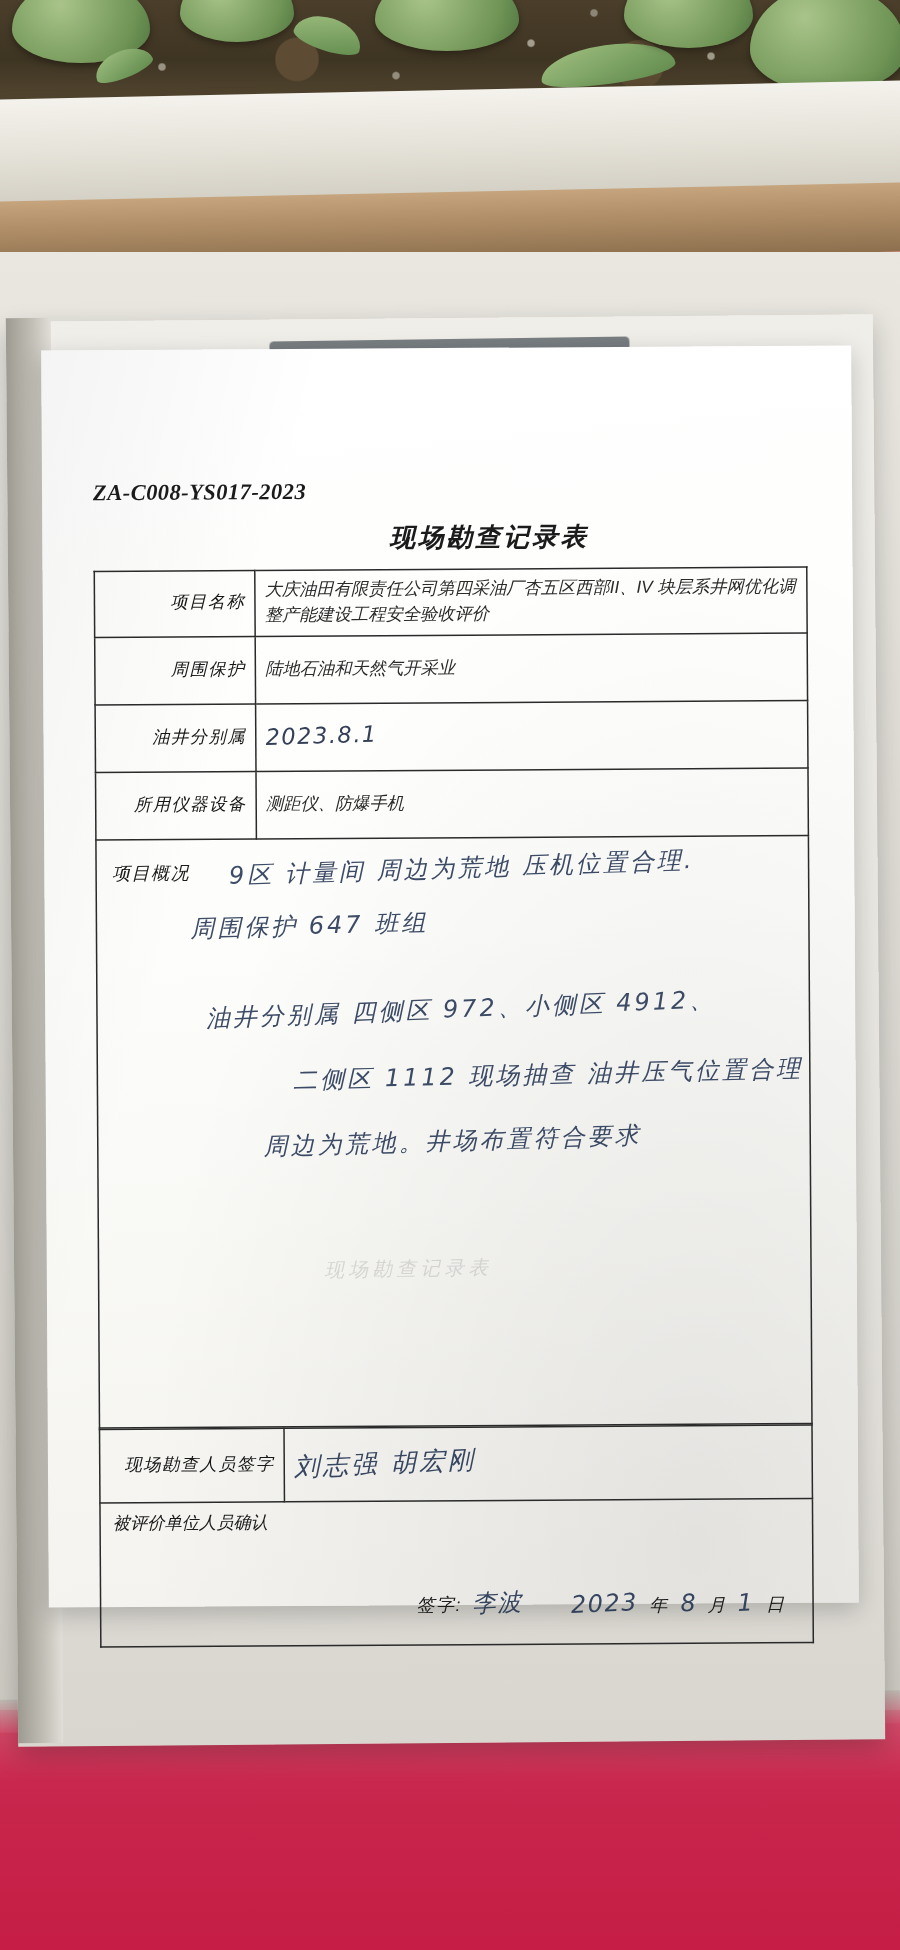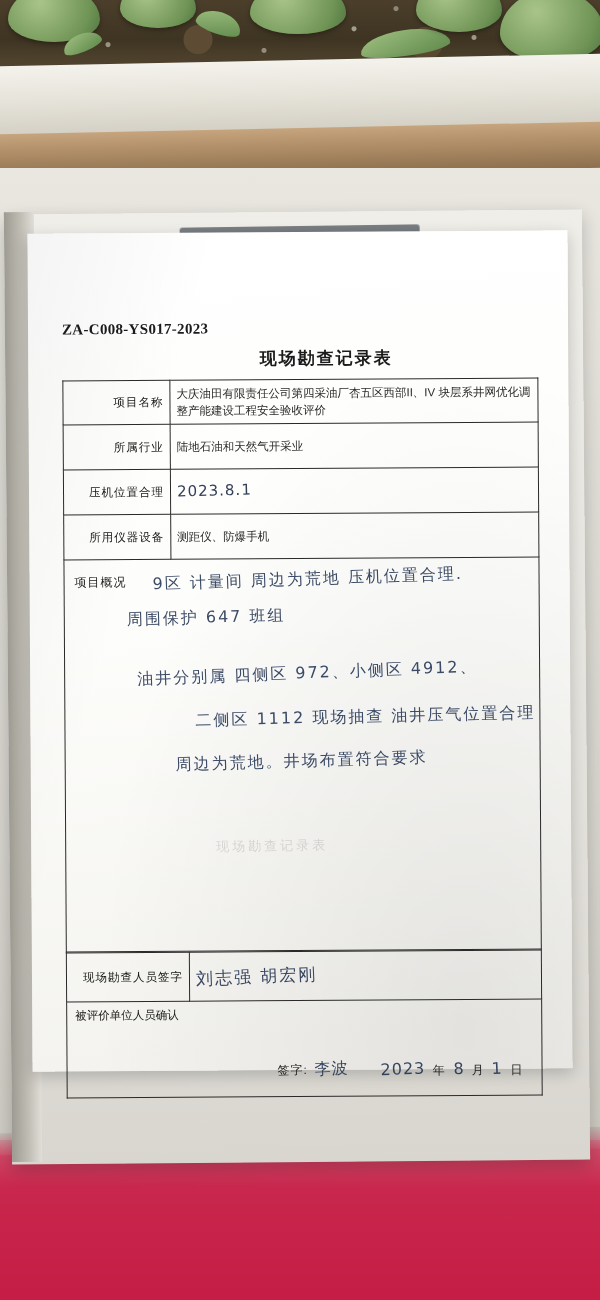--- a/index.html
+++ b/index.html
@@ -14,20 +14,21 @@
     font-family: "Liberation Sans", sans-serif;
   }
 
   
   .scene {
     position: relative;
     width: 600px;
     height: 1300px;
     overflow: hidden;
     background: #fca5a5;
+    font-style: italic;
   }
 
   
   .planter-soil {
     position: absolute;
     left: 0; top: 0;
     width: 600px; height: 72px;
     background:
       radial-gradient(circle at 12% 30%, #6d5a3e 0 12px, transparent 13px),
       radial-gradient(circle at 33% 55%, #5d4c33 0 14px, transparent 15px),
@@ -335,25 +336,25 @@
       <div class="doc-code">ZA-C008-YS017-2023</div>
       <div class="doc-title">现场勘查记录表</div>
 
       <table class="form-table">
         <tbody>
           <tr>
             <td class="label">项目名称</td>
             <td class="value">大庆油田有限责任公司第四采油厂杏五区西部II、IV 块层系井网优化调整产能建设工程安全验收评价</td>
           </tr>
           <tr class="row-tall">
-            <td class="label">所属行业</td>
+            <td class="label">周围保护</td>
             <td class="value">陆地石油和天然气开采业</td>
           </tr>
           <tr class="row-tall">
-            <td class="label">压机位置合理</td>
+            <td class="label">油井分别属</td>
             <td class="value">
               <span class="hand hand-date">2023.8.1</span>
             </td>
           </tr>
           <tr class="row-tall">
             <td class="label">所用仪器设备</td>
             <td class="value">测距仪、防爆手机</td>
           </tr>
         </tbody>
       </table>

